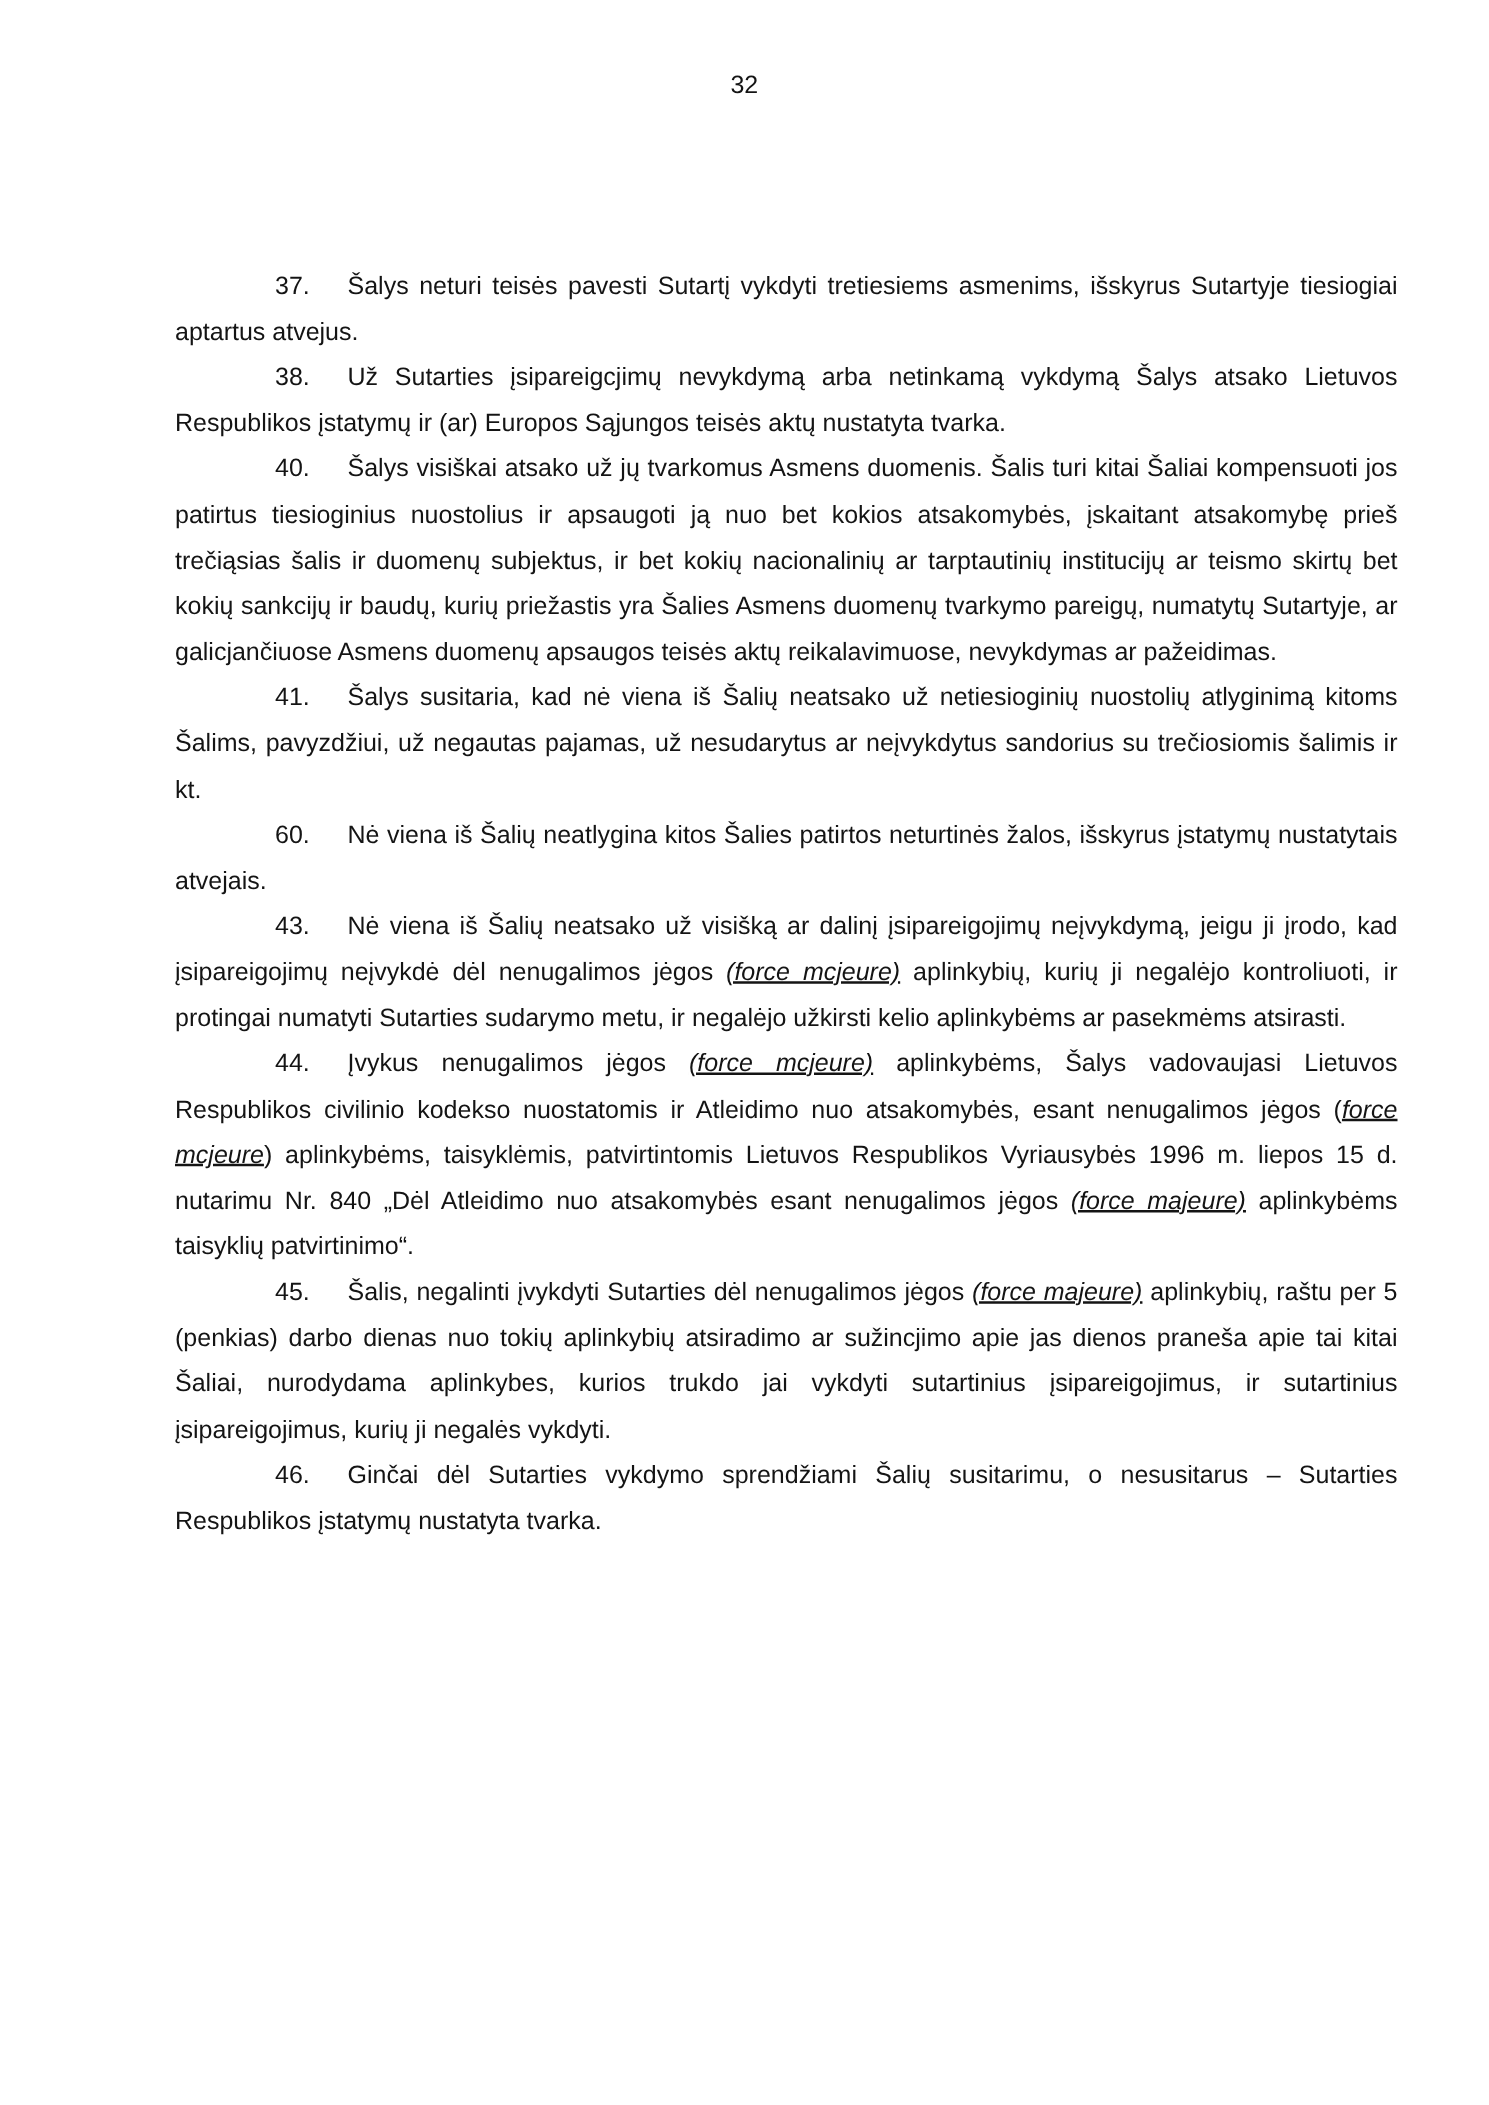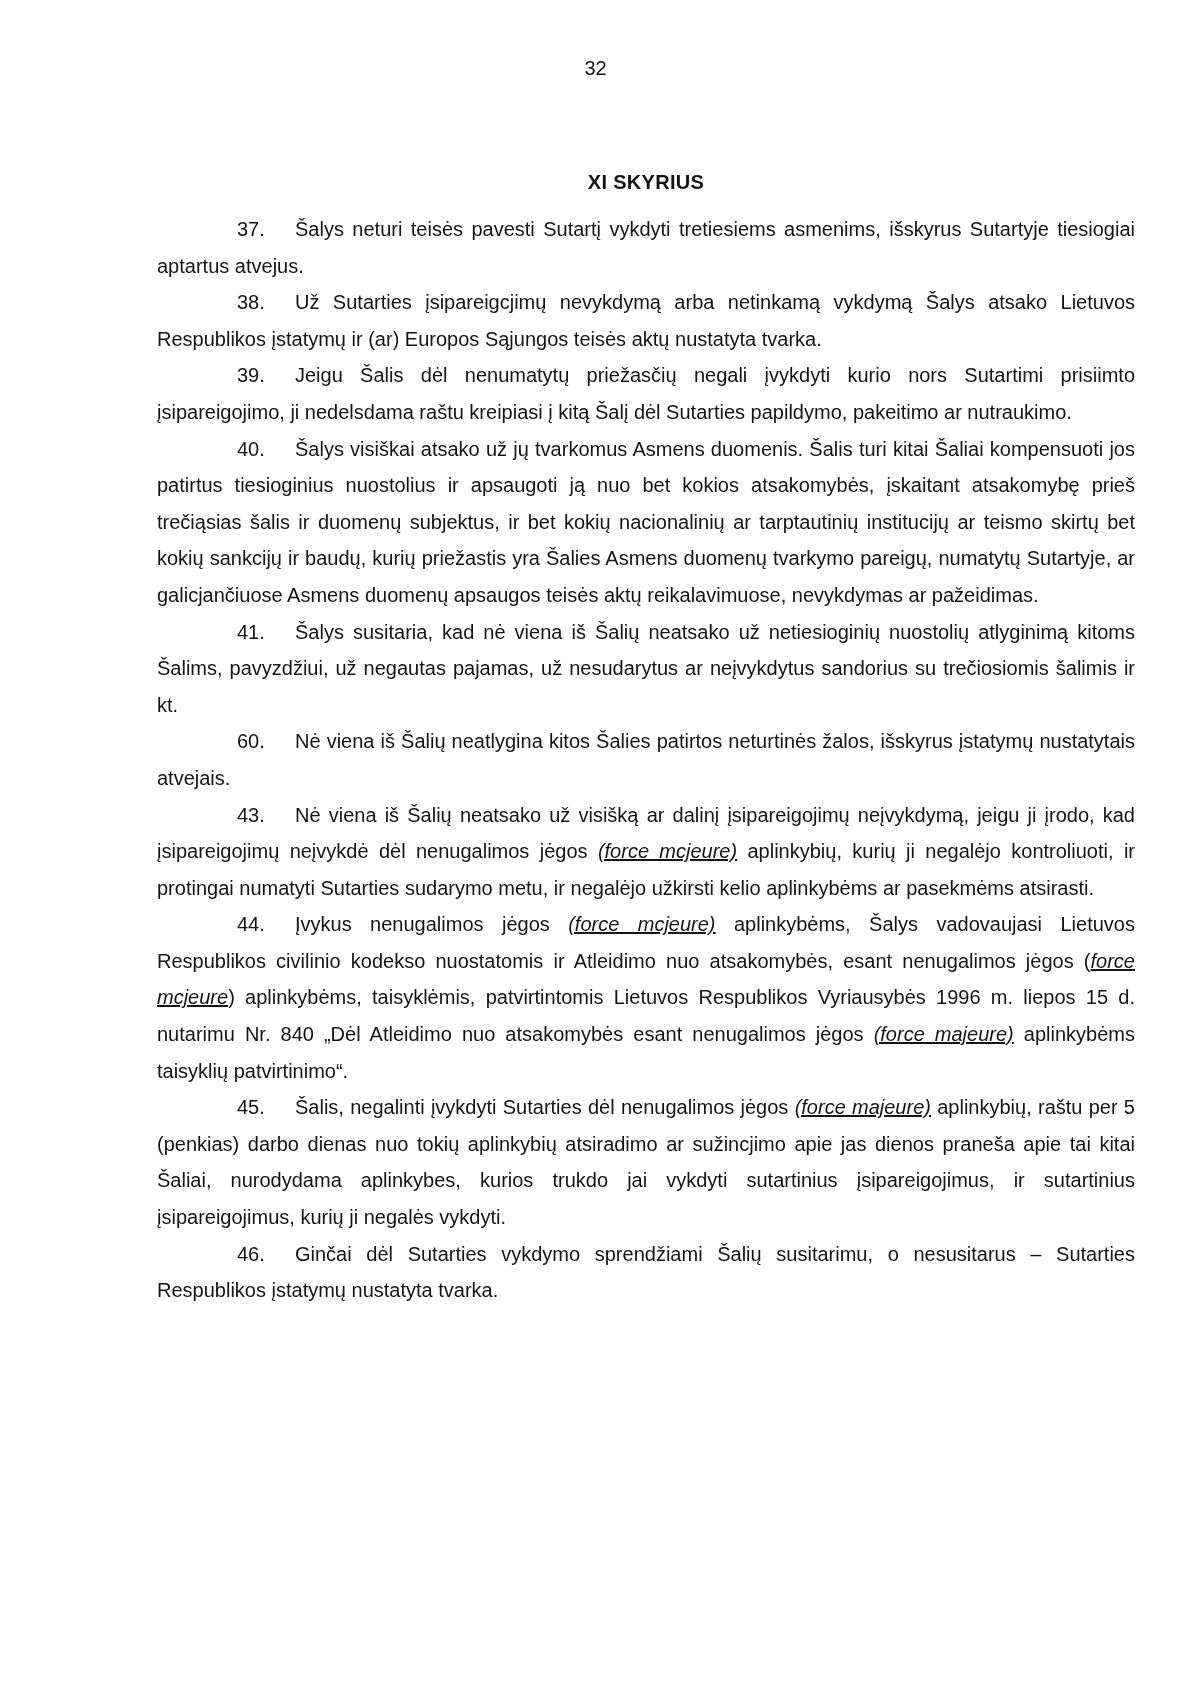--- a/index.html
+++ b/index.html
@@ -30,21 +30,21 @@
     width: 978px;
     text-align: center;
     font-weight: bold;
     font-size: 20px;
     line-height: 27px;
     letter-spacing: 0.3px;
   }
   .body-text {
     position: absolute;
     top: 211px;
-    left: 157px;
+    left: 140px;
     width: 978px;
     font-size: 20px;
     line-height: 36.6px;
     text-align: justify;
   }
   .para {
     text-indent: 80px;
     margin: 0;
   }
   .para-num {
@@ -54,27 +54,25 @@
   }
   .it { font-style: italic; text-decoration: underline; }
 </style>
 </head>
 <body>
 
 <div class="page">
   <div class="page-number">32</div>
 
   <div class="headings">
-    <div>XI SKYRIUS</div>
   </div>
 
   <div class="body-text">
       <p class="para"><span class="para-num">37.</span><span>Šalys neturi teisės pavesti Sutartį vykdyti tretiesiems asmenims, išskyrus Sutartyje tiesiogiai aptartus atvejus.</span></p>
       <p class="para"><span class="para-num">38.</span><span>Už Sutarties įsipareigcjimų nevykdymą arba netinkamą vykdymą Šalys atsako Lietuvos Respublikos įstatymų ir (ar) Europos Sąjungos teisės aktų nustatyta tvarka.</span></p>
-      <p class="para"><span class="para-num">39.</span><span>Jeigu Šalis dėl nenumatytų priežasčių negali įvykdyti kurio nors Sutartimi prisiimto įsipareigojimo, ji nedelsdama raštu kreipiasi į kitą Šalį dėl Sutarties papildymo, pakeitimo ar nutraukimo.</span></p>
       <p class="para"><span class="para-num">40.</span><span>Šalys visiškai atsako už jų tvarkomus Asmens duomenis. Šalis turi kitai Šaliai kompensuoti jos patirtus tiesioginius nuostolius ir apsaugoti ją nuo bet kokios atsakomybės, įskaitant atsakomybę prieš trečiąsias šalis ir duomenų subjektus, ir bet kokių nacionalinių ar tarptautinių institucijų ar teismo skirtų bet kokių sankcijų ir baudų, kurių priežastis yra Šalies Asmens duomenų tvarkymo pareigų, numatytų Sutartyje, ar galicjančiuose Asmens duomenų apsaugos teisės aktų reikalavimuose, nevykdymas ar pažeidimas.</span></p>
       <p class="para"><span class="para-num">41.</span><span>Šalys susitaria, kad nė viena iš Šalių neatsako už netiesioginių nuostolių atlyginimą kitoms Šalims, pavyzdžiui, už negautas pajamas, už nesudarytus ar neįvykdytus sandorius su trečiosiomis šalimis ir kt.</span></p>
       <p class="para"><span class="para-num">60.</span><span>Nė viena iš Šalių neatlygina kitos Šalies patirtos neturtinės žalos, išskyrus įstatymų nustatytais atvejais.</span></p>
       <p class="para"><span class="para-num">43.</span><span>Nė viena iš Šalių neatsako už visišką ar dalinį įsipareigojimų neįvykdymą, jeigu ji įrodo, kad įsipareigojimų neįvykdė dėl nenugalimos jėgos </span><span class="it">(force mcjeure)</span><span> aplinkybių, kurių ji negalėjo kontroliuoti, ir protingai numatyti Sutarties sudarymo metu, ir negalėjo užkirsti kelio aplinkybėms ar pasekmėms atsirasti.</span></p>
       <p class="para"><span class="para-num">44.</span><span>Įvykus nenugalimos jėgos </span><span class="it">(force mcjeure)</span><span> aplinkybėms, Šalys vadovaujasi Lietuvos Respublikos civilinio kodekso nuostatomis ir Atleidimo nuo atsakomybės, esant nenugalimos jėgos (</span><span class="it">force mcjeure</span><span>) aplinkybėms, taisyklėmis, patvirtintomis Lietuvos Respublikos Vyriausybės 1996 m. liepos 15 d. nutarimu Nr. 840 „Dėl Atleidimo nuo atsakomybės esant nenugalimos jėgos </span><span class="it">(force majeure)</span><span> aplinkybėms taisyklių patvirtinimo“.</span></p>
       <p class="para"><span class="para-num">45.</span><span>Šalis, negalinti įvykdyti Sutarties dėl nenugalimos jėgos </span><span class="it">(force majeure)</span><span> aplinkybių, raštu per 5 (penkias) darbo dienas nuo tokių aplinkybių atsiradimo ar sužincjimo apie jas dienos praneša apie tai kitai Šaliai, nurodydama aplinkybes, kurios trukdo jai vykdyti sutartinius įsipareigojimus, ir sutartinius įsipareigojimus, kurių ji negalės vykdyti.</span></p>
       <p class="para"><span class="para-num">46.</span><span>Ginčai dėl Sutarties vykdymo sprendžiami Šalių susitarimu, o nesusitarus – Sutarties Respublikos įstatymų nustatyta tvarka.</span></p>
     </div>
 </div>
 

